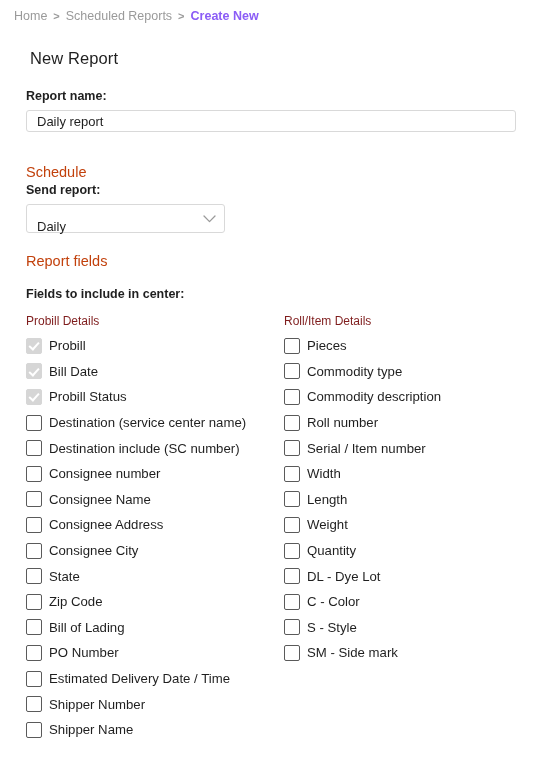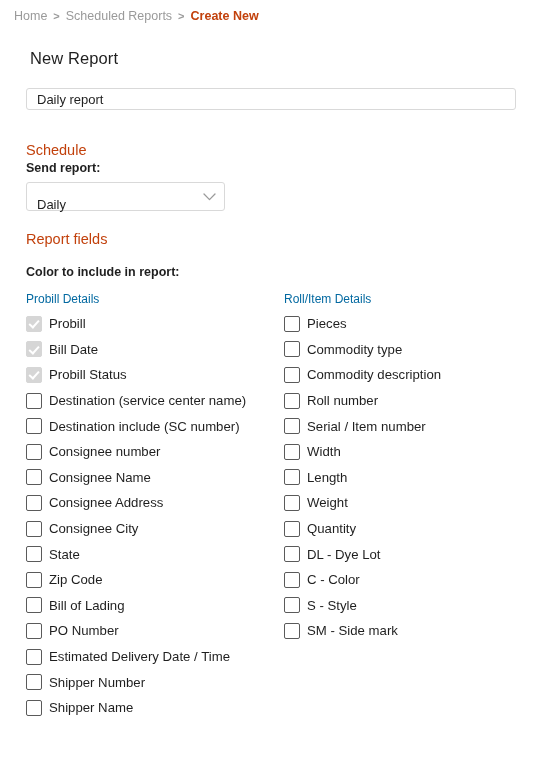--- a/index.html
+++ b/index.html
@@ -35,21 +35,21 @@
     text-decoration: none;
     cursor: pointer;
   }
   .crumb-sep {
     color: #9a9a9a;
     margin: 0 6px;
     font-size: 11px;
     font-weight: 700;
   }
   .crumb-current {
-    color: #c2410c;
+    color: #8b5cf6;
     font-weight: 700;
   }
 
   
   .page-title {
     position: absolute;
     left: 30px;
     top: 36px;
     font-size: 16.5px;
     line-height: 22px;
@@ -134,21 +134,21 @@
   
   .columns {
     display: flex;
     padding: 0 26px 0 26px;
   }
   .col { width: 258px; flex: none; }
   .col-heading {
     font-size: 12px;
     line-height: 16px;
     font-weight: 400;
-    color: #0369a1;
+    color: #7f1d1d;
     margin-bottom: 4px;
   }
   .cb-row {
     display: flex;
     align-items: center;
     height: 25.6px;
   }
   .cb {
     width: 16px;
     height: 16px;
@@ -193,20 +193,21 @@
   <a class="crumb-link">Scheduled Reports</a>
   <span class="crumb-sep">&gt;</span>
   <span class="crumb-current">Create New</span>
 </nav>
 
 <h1 class="page-title">New Report</h1>
 
 <div class="form-body">
 
   <div class="field-block">
+    <div class="field-label">Report name:</div>
     <input class="text-input" type="text" value="Daily report" style="">
   </div>
 
   <div class="section-heading" style="margin-top:30px;">Schedule</div>
 
   <div class="field-block" style="">
     <div class="field-label">Send report:</div>
     <div class="select-wrap">
       <div class="select-box">
         <span>Daily</span>
@@ -215,21 +216,21 @@
         <svg width="13" height="8" viewBox="0 0 13 8" aria-hidden="true">
           <path d="M1 1 L6.5 6.6 L12 1" fill="none" stroke="#9a9a9a" stroke-width="1.3" stroke-linecap="round" stroke-linejoin="round"></path>
         </svg>
       </span>
     </div>
   </div>
 
   <div class="section-heading" style="margin-top:18px;">Report fields</div>
 
   <div class="field-block" style="margin-top:15px;">
-    <div class="field-label">Color to include in report:</div>
+    <div class="field-label">Fields to include in center:</div>
   </div>
 
   <div class="columns" style="margin-top:11px;">
 
     <div class="col">
       <div class="col-heading">Probill Details</div>
       <div>
           <div class="cb-row">
             <span class="cb checked-disabled"></span>
             <span class="cb-label">Probill</span>

